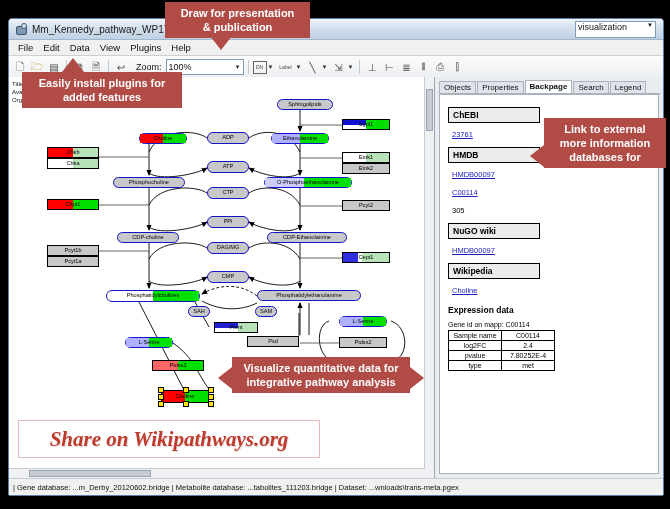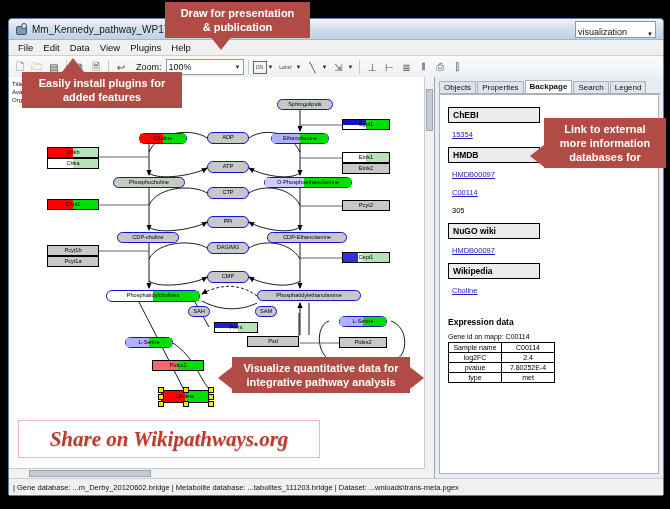--- a/index.html
+++ b/index.html
@@ -26,21 +26,21 @@
            display:flex;align-items:center;padding-left:3px;gap:1px;}
   .tb-btn{width:16px;height:16px;display:flex;align-items:center;justify-content:center;
           font-size:10px;color:#4a4a4a;}
   .tb-sep{width:1px;height:14px;background:#c4c9ce;margin:0 3px;}
   .zoom-label{font-size:9px;color:#111;margin:0 3px 0 6px;}
   .zoom-combo{width:72px;height:14px;background:#fff;border:1px solid #7f9db9;display:flex;
               align-items:center;justify-content:space-between;font-size:9px;color:#111;padding:0 2px;}
   .zoom-combo .arrow{font-size:6px;color:#333;}
   .dd-arrow{font-size:6px;color:#333;margin:0 2px 0 0;}
   .vis-combo{position:absolute;right:7px;top:2px;width:75px;height:15px;background:#fff;
-             border:1px solid #7f9db9;display:flex;align-items:flex-end;justify-content:space-between;
+             border:1px solid #7f9db9;display:flex;align-items:flex-start;justify-content:space-between;
              font-size:9px;padding:0 2px;color:#111;}
 
   
   .body-area{position:absolute;left:0;top:58px;right:0;bottom:17px;display:flex;}
   .canvas-pane{position:relative;width:425px;background:#fff;border-right:1px solid #9aa5b1;overflow:hidden;}
   .side-pane{position:relative;flex:1;background:#e9edf2;}
 
   .pw-meta{position:absolute;left:3px;top:3px;font-size:6px;color:#111;line-height:8px;}
 
   
@@ -61,21 +61,21 @@
   .tabstrip{position:absolute;left:4px;top:2px;right:2px;height:14px;display:flex;align-items:flex-end;gap:1px;
             border-bottom:1px solid #a9b2bb;}
   .tab{font-size:8px;padding:1px 4px 1px 4px;background:#dfe4ea;border:1px solid #a9b2bb;border-bottom:none;color:#111;}
   .tab.active{background:#fff;font-weight:bold;padding-bottom:2px;}
   .backpage{position:absolute;left:4px;top:17px;right:4px;bottom:4px;background:#fff;border:1px solid #a9b2bb;overflow:hidden;}
   .bp-inner{padding:6px 8px;}
   .db-box{border:1px solid #000;background:#ececec;font-size:8.5px;font-weight:bold;color:#000;
           padding:2px 4px;width:92px;box-sizing:border-box;margin-top:6px;}
   .db-link{font-size:7.5px;color:#2020c0;text-decoration:underline;margin:2px 0 0 4px;display:inline-block;}
   .db-plain{font-size:7.5px;color:#000;margin:2px 0 0 4px;display:inline-block;}
-  .expr-hdr{font-size:8.5px;font-weight:bold;color:#000;margin-top:20px;}
+  .expr-hdr{font-size:8.5px;font-weight:bold;color:#000;margin-top:8px;}
   .gene-id{font-size:7px;color:#000;margin-top:6px;}
   table.expr{border-collapse:collapse;margin-top:2px;}
   table.expr td{border:1px solid #000;font-size:7px;padding:1px 4px;text-align:center;color:#000;min-width:44px;}
 
   
   .vscroll{position:absolute;right:0;top:0;bottom:0;width:9px;background:#eff1f3;border-left:1px solid #c6ccd2;}
   .vscroll .thumb{position:absolute;left:1px;right:1px;top:12px;height:40px;background:#c6ccd2;border:1px solid #9aa5b1;}
   .hscroll{position:absolute;left:0;right:9px;bottom:0;height:9px;background:#eff1f3;border-top:1px solid #c6ccd2;}
   .hscroll .thumb{position:absolute;top:1px;bottom:1px;left:20px;width:120px;background:#c6ccd2;border:1px solid #9aa5b1;}
 
@@ -391,21 +391,21 @@
           <div class="tab">Properties</div>
           <div class="tab active">Backpage</div>
           <div class="tab">Search</div>
           <div class="tab">Legend</div>
         </div>
 
         <div class="backpage">
           <div class="bp-inner">
 
             <div class="db-box">ChEBI</div>
-            <div><a class="db-link" href="#">15354</a></div>
+            <div><a class="db-link" href="#">23761</a></div>
 
             <div class="db-box">HMDB</div>
             <div><a class="db-link" href="#">HMDB00097</a></div>
 
             <div><a class="db-link" href="#">C00114</a></div>
 
             <div><span class="db-plain">305</span></div>
 
             <div class="db-box">NuGO wiki</div>
             <div><a class="db-link" href="#">HMDB00097</a></div>

